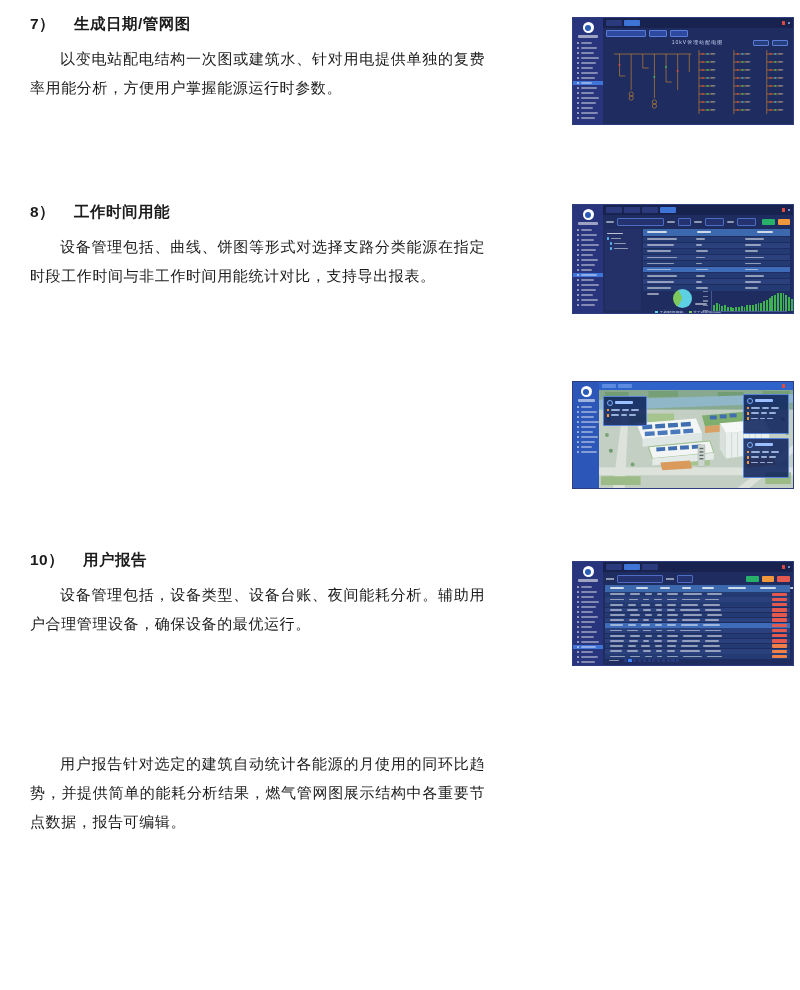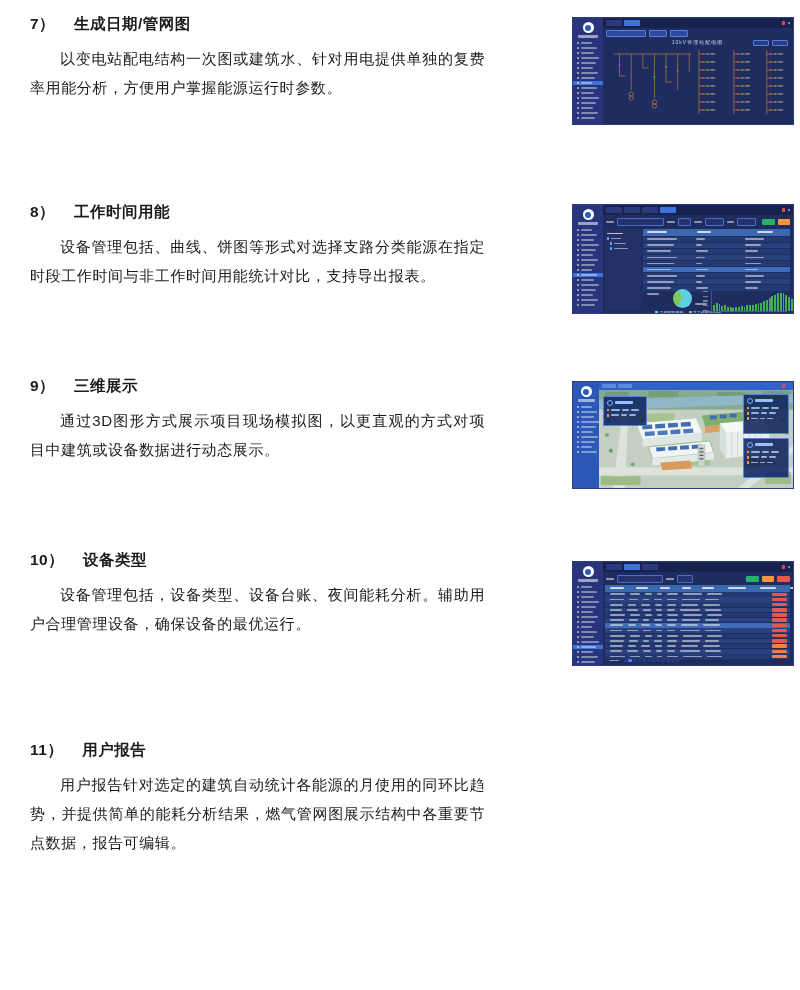--- a/index.html
+++ b/index.html
@@ -126,41 +126,30 @@
   </div>
 
   <div class="sec" style="top:202px">
     <div class="h">
       <span class="num">8）</span>
       <span>工作时间用能</span>
     </div>
     <p>设备管理包括、曲线、饼图等形式对选择支路分类能源在指定时段工作时间与非工作时间用能统计对比，支持导出报表。</p>
   </div>
 
-  <div class="sec" style="top:376px">
-    <div class="h">
-      <span class="num">9）</span>
-      <span>三维展示</span>
-    </div>
-    <p>通过3D图形方式展示项目现场模拟图，以更直观的方式对项目中建筑或设备数据进行动态展示。</p>
-  </div>
 
   <div class="sec" style="top:550px">
     <div class="h">
       <span class="num">10）</span>
-      <span>设备类型</span>
+      <span>用户报告</span>
     </div>
     <p>设备管理包括，设备类型、设备台账、夜间能耗分析。辅助用户合理管理设备，确保设备的最优运行。</p>
   </div>
 
   <div class="sec" style="top:740px">
-    <div class="h">
-      <span class="num">11）</span>
-      <span>用户报告</span>
-    </div>
     <p>用户报告针对选定的建筑自动统计各能源的月使用的同环比趋势，并提供简单的能耗分析结果，燃气管网图展示结构中各重要节点数据，报告可编辑。</p>
   </div>
 
   <div class="dash" style="left:572px;top:17px;width:222px;height:108px">
     <div class="d-top">
       <span class="chip"></span>
       <span class="chip on"></span>
       <span class="ticon-red"></span>
       <span class="ticon-dot"></span>
     </div>

